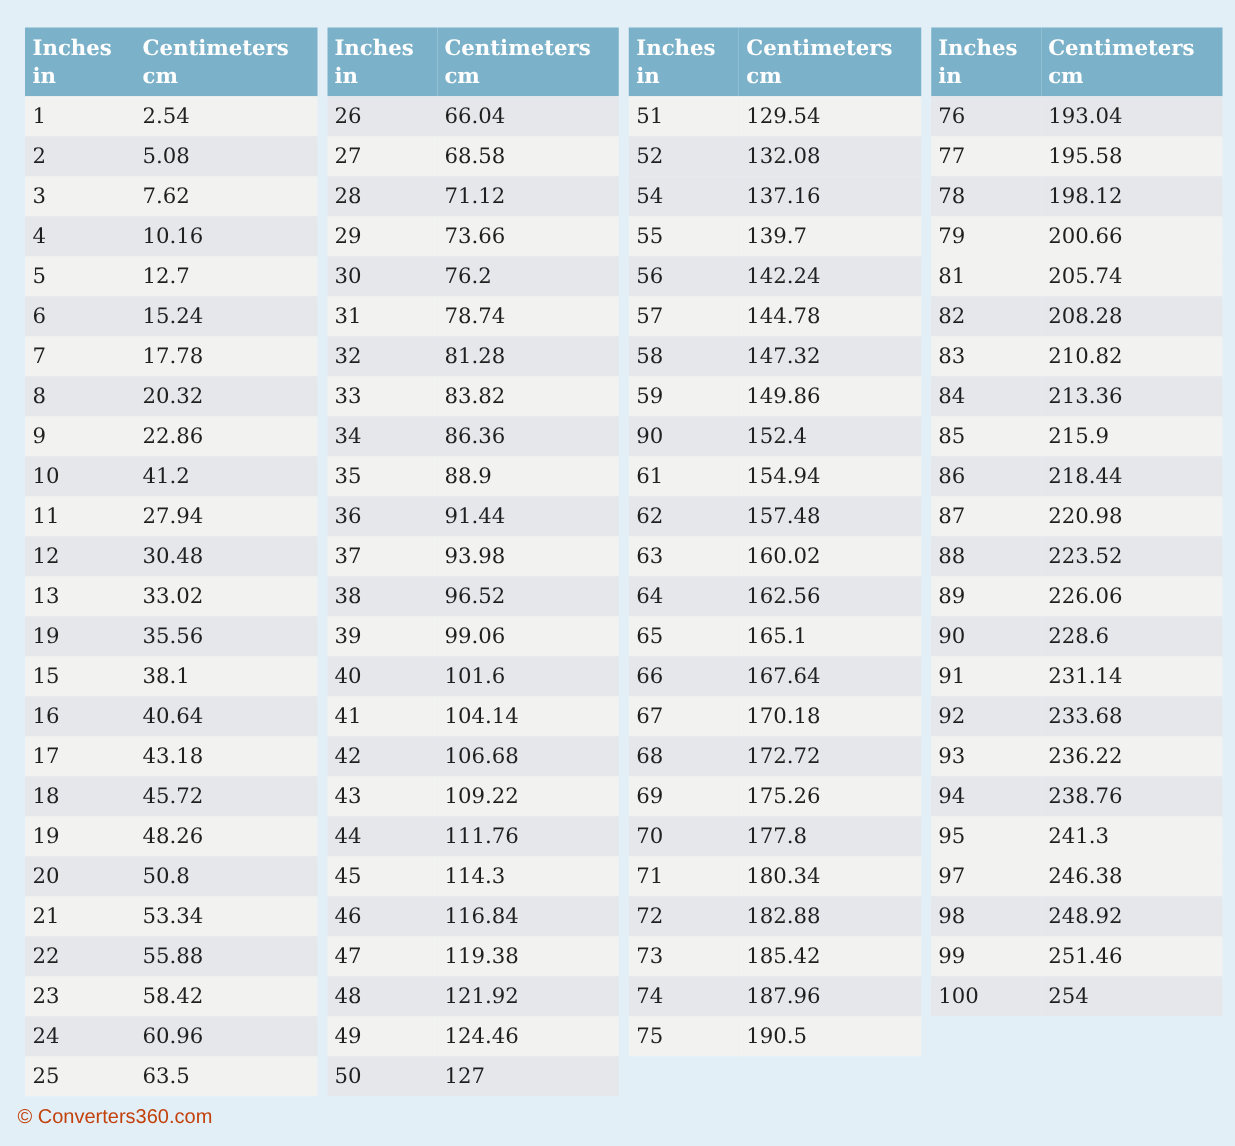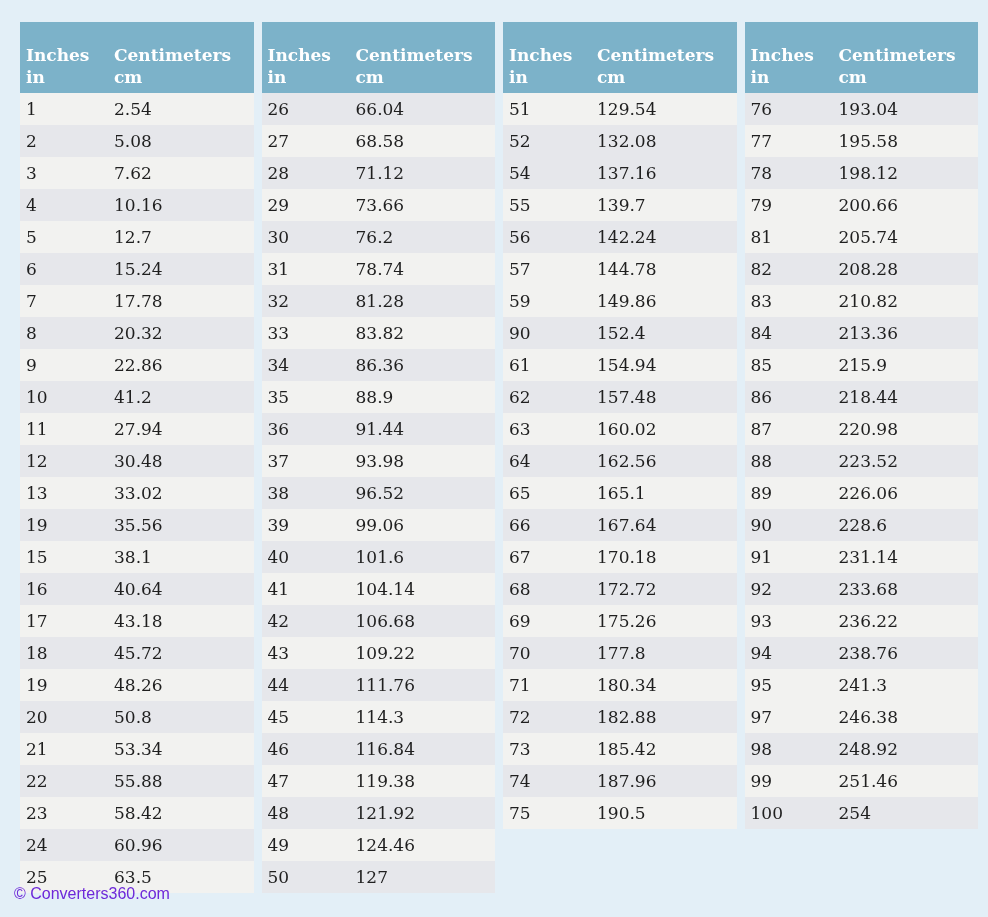--- a/index.html
+++ b/index.html
@@ -30,41 +30,41 @@
   thead th {
     background: #7cb2c9;
     color: #ffffff;
     text-align: left;
     vertical-align: top;
     font-size: 17px;
     font-weight: bold;
     line-height: 22px;
     height: 54px;
     box-sizing: border-box;
-    padding: 22px 2px 5px 6px;
+    padding: 6px 2px 5px 6px;
   }
   thead th span { display: block; }
   tbody td {
     font-size: 17px;
     color: #1f1f1f;
     height: 32px;
     box-sizing: border-box;
     padding: 0 0 0 6px;
     vertical-align: middle;
     white-space: nowrap;
   }
   tr.odd td  { background: #f2f2f0; }
   tr.even td { background: #e6e7eb; }
   .footer {
     position: absolute;
     left: 14px;
     top: 885px;
     font-family: "Liberation Sans", sans-serif;
     font-size: 16px;
-    color: #6d28d9;
+    color: #c2410c;
   }
 </style>
 </head>
 <body>
 
 <div class="tables-row">
 
   <div class="table-wrap">
     <table class="conv-table">
       <colgroup>
@@ -347,20 +347,24 @@
             <td>139.7</td>
           </tr>
           <tr class="even">
             <td>56</td>
             <td>142.24</td>
           </tr>
           <tr class="odd">
             <td>57</td>
             <td>144.78</td>
           </tr>
+          <tr class="even">
+            <td>58</td>
+            <td>147.32</td>
+          </tr>
           <tr class="odd">
             <td>59</td>
             <td>149.86</td>
           </tr>
           <tr class="even">
             <td>90</td>
             <td>152.4</td>
           </tr>
           <tr class="odd">
             <td>61</td>

